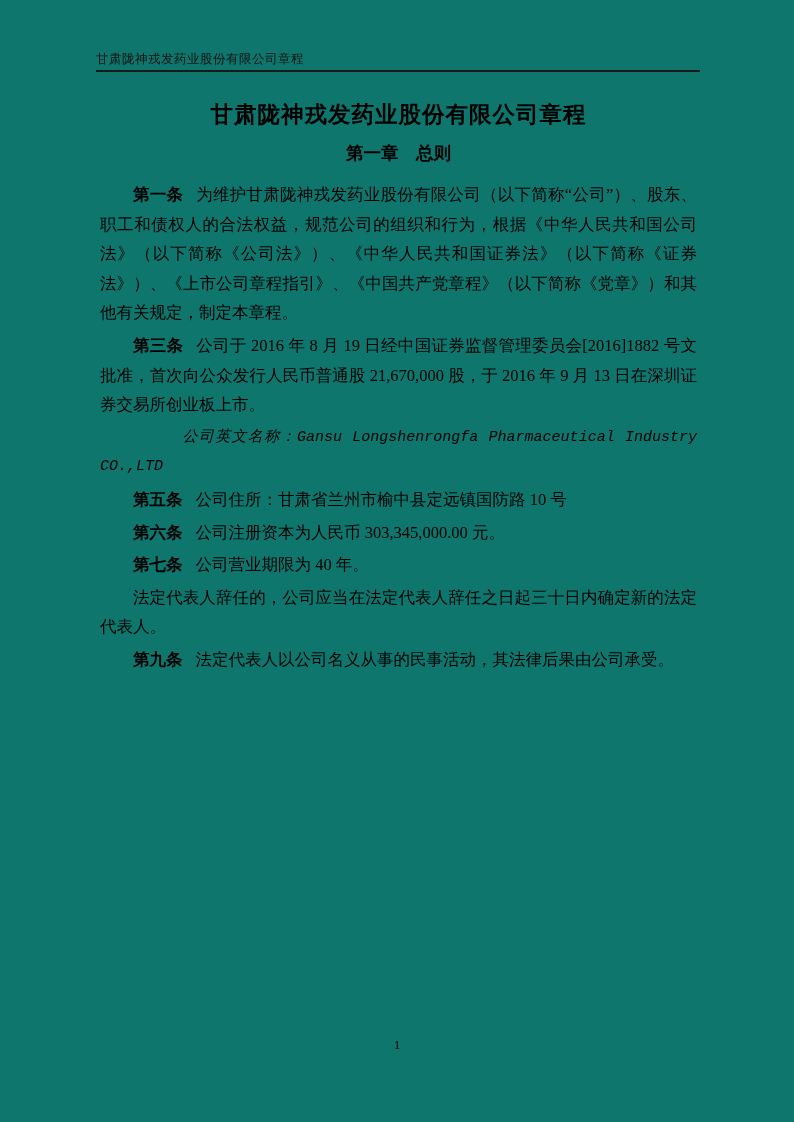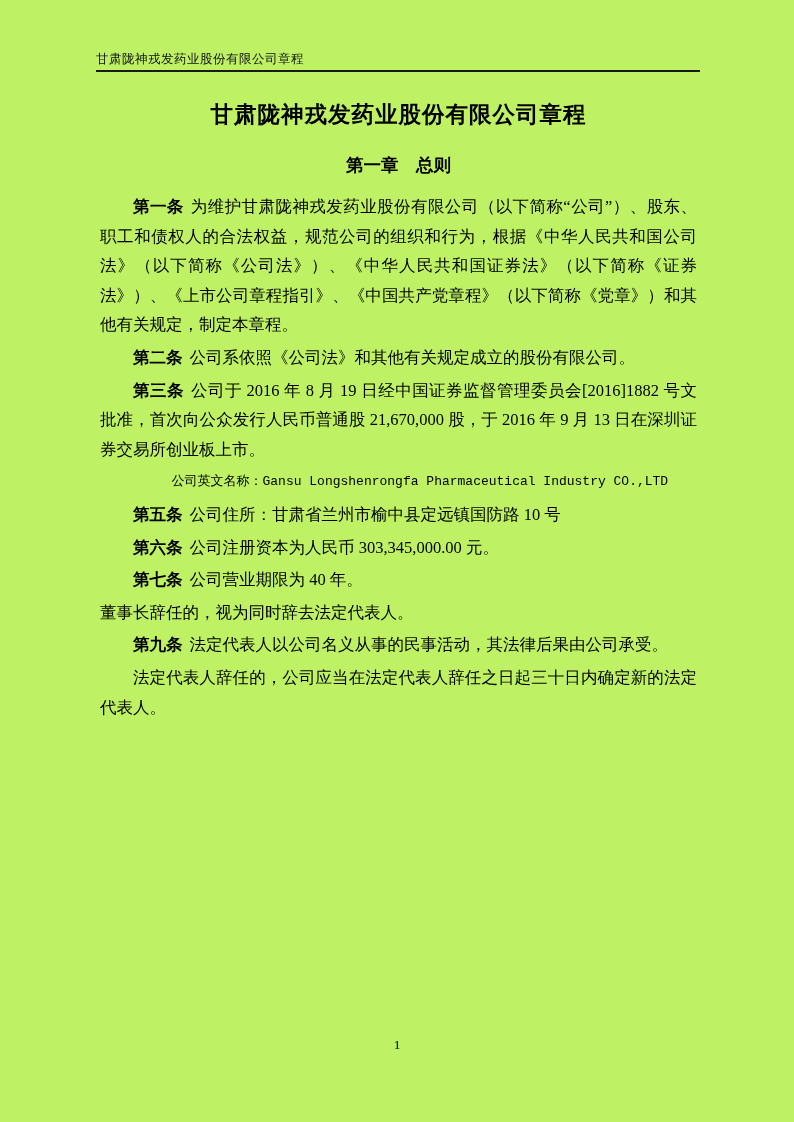--- a/index.html
+++ b/index.html
@@ -10,21 +10,21 @@
     width: 794px;
     height: 1122px;
     background: #ffffff;
     color: #000000;
     font-family: "Liberation Serif", "DejaVu Serif", serif;
   }
   .page {
     position: relative;
     width: 794px;
     height: 1122px;
-    background: #bef264;
+    background: #0f766e;
     overflow: hidden;
   }
   
   .header {
     position: absolute;
     left: 96px;
     right: 94px;
     top: 52px;
   }
   .header-text {
@@ -47,48 +47,49 @@
   }
   .title {
     margin: 0;
     font-size: 22.5px;
     font-weight: bold;
     line-height: 30px;
     text-align: center;
     letter-spacing: 1px;
   }
   .chapter {
-    margin: 22px 0 14px 0;
+    margin: 10px 0 14px 0;
     font-size: 17.5px;
     font-weight: bold;
     line-height: 26px;
     text-align: center;
   }
   .para {
     margin: 0;
     font-size: 16.5px;
     line-height: 29.6px;
     text-align: justify;
     word-break: break-word;
   }
   .para + .para {
     margin-top: 3px;
   }
   .ind-2 { text-indent: 2em; }
   .ind-0 { text-indent: 0; }
   .ind-5 { text-indent: 5.5em; }
   .latin-mono {
     font-family: "Liberation Mono", "DejaVu Sans Mono", monospace;
-    font-size: 13px;
+    font-size: 15px;
+    font-style: italic;
   }
   .lbl {
     font-weight: bold;
   }
   .lbl:not(:empty) {
-    margin-right: 7px;
+    margin-right: 13px;
   }
   
   .footer {
     position: absolute;
     left: 0;
     right: 0;
     top: 1036px;
     text-align: center;
     font-size: 13.5px;
     line-height: 18px;
@@ -105,41 +106,39 @@
   </div>
 
   <div class="content">
 
     <h1 class="title">甘肃陇神戎发药业股份有限公司章程</h1>
 
     <h2 class="chapter">第一章　总则</h2>
 
     <p class="para ind-2"><b class="lbl">第一条</b><span class="txt">为维护甘肃陇神戎发药业股份有限公司（以下简称“公司”）、股东、职工和债权人的合法权益，规范公司的组织和行为，根据《中华人民共和国公司法》（以下简称《公司法》）、《中华人民共和国证券法》（以下简称《证券法》）、《上市公司章程指引》、《中国共产党章程》（以下简称《党章》）和其他有关规定，制定本章程。</span></p>
 
-    <p class="para ind-2"><b class="lbl">第二条</b><span class="txt">公司系依照《公司法》和其他有关规定成立的股份有限公司。</span></p>
 
 
     <p class="para ind-2"><b class="lbl">第三条</b><span class="txt">公司于 2016 年 8 月 19 日经中国证券监督管理委员会[2016]1882 号文批准，首次向公众发行人民币普通股 21,670,000 股，于 2016 年 9 月 13 日在深圳证券交易所创业板上市。</span></p>
 
 
     <p class="para ind-5 latin-mono"><b class="lbl"></b><span class="txt">公司英文名称：Gansu Longshenrongfa Pharmaceutical Industry CO.,LTD</span></p>
 
     <p class="para ind-2"><b class="lbl">第五条</b><span class="txt">公司住所：甘肃省兰州市榆中县定远镇国防路 10 号</span></p>
 
 
     <p class="para ind-2"><b class="lbl">第六条</b><span class="txt">公司注册资本为人民币 303,345,000.00 元。</span></p>
 
     <p class="para ind-2"><b class="lbl">第七条</b><span class="txt">公司营业期限为 40 年。</span></p>
 
 
-    <p class="para ind-0"><b class="lbl"></b><span class="txt">董事长辞任的，视为同时辞去法定代表人。</span></p>
+
+    <p class="para ind-2"><b class="lbl"></b><span class="txt">法定代表人辞任的，公司应当在法定代表人辞任之日起三十日内确定新的法定代表人。</span></p>
 
     <p class="para ind-2"><b class="lbl">第九条</b><span class="txt">法定代表人以公司名义从事的民事活动，其法律后果由公司承受。</span></p>
-
-    <p class="para ind-2"><b class="lbl"></b><span class="txt">法定代表人辞任的，公司应当在法定代表人辞任之日起三十日内确定新的法定代表人。</span></p>
 
   </div>
 
   <div class="footer">
     <span>1</span>
   </div>
 
 </div>
 
 </body></html>

